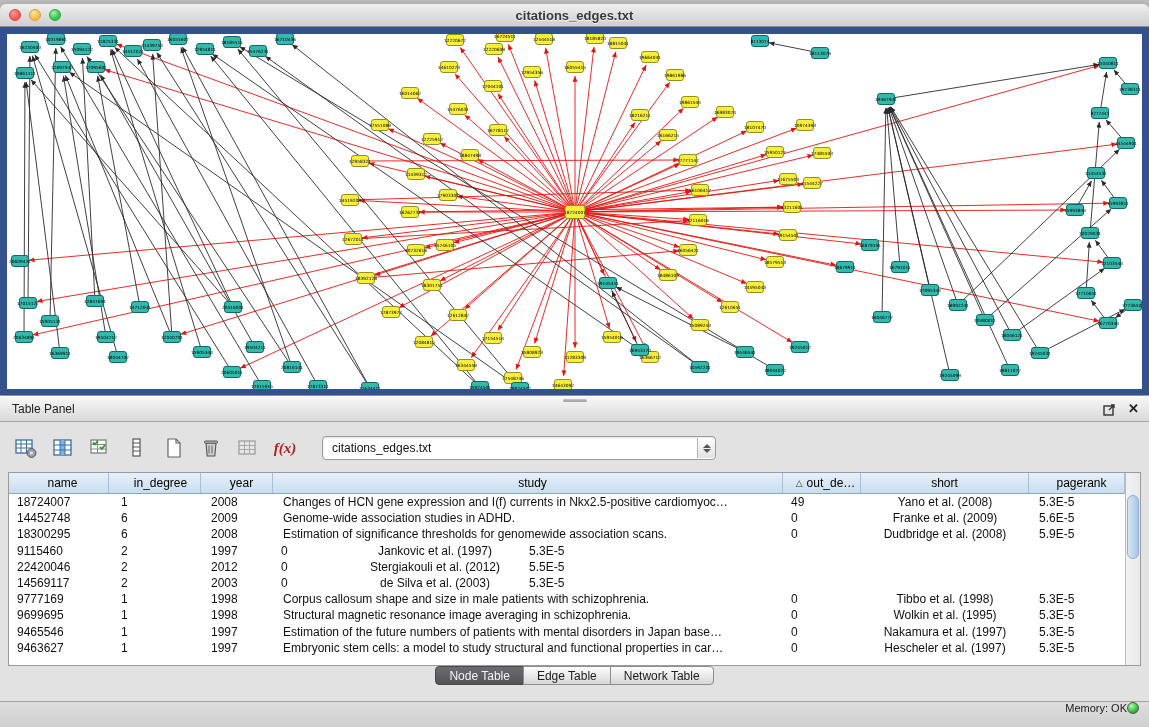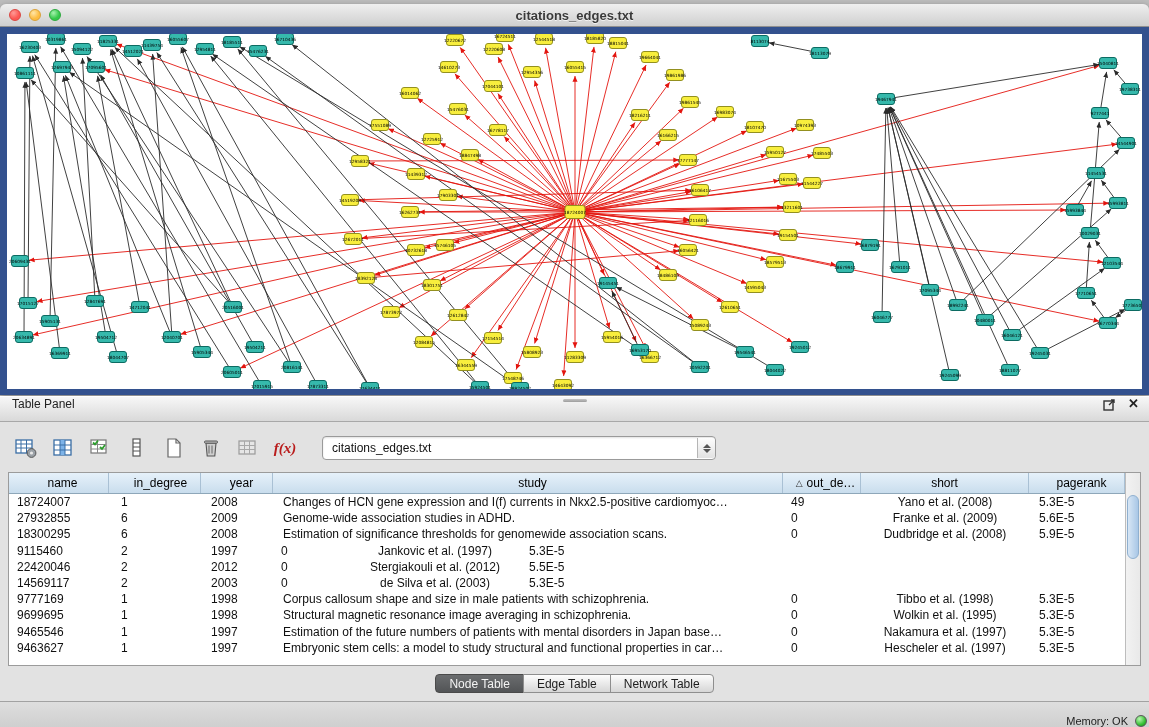--- a/index.html
+++ b/index.html
@@ -20,21 +20,21 @@
   .wtitle{flex:1;text-align:center;font-size:13px;font-weight:700;color:#3a3a3a;text-shadow:0 1px 0 rgba(255,255,255,.7)}
   .canvas-frame{height:369px;box-sizing:border-box;border:7px solid #33518e;background:#ffffff}
   .canvas-frame svg{display:block;width:1135px;height:355px;background:#fff}
   .er{stroke:#e3150f;stroke-width:.9;fill:none}
   .ek{stroke:#2b2b2b;stroke-width:.9;fill:none}
   .ny{fill:#f8ee3d;stroke:#93901f;stroke-width:1}
   .nt{fill:#36b9ac;stroke:#0c6b62;stroke-width:1}
   .nl{font-size:4.3px;font-family:"DejaVu Sans",sans-serif;text-anchor:middle;fill:#000}
   
   .panel{position:absolute;top:396px;left:0;right:0;bottom:0;display:flex;flex-direction:column;background:#e2e2e2}
-  .panel-titlebar{height:24px;background:linear-gradient(#f7f7f7,#d9d9d9);border-top:1px solid #ffffff;border-bottom:1px solid #a8a8a8;display:flex;align-items:flex-start;position:relative}
+  .panel-titlebar{height:24px;background:linear-gradient(#f7f7f7,#d9d9d9);border-top:1px solid #ffffff;border-bottom:1px solid #a8a8a8;display:flex;align-items:center;position:relative}
   .ptitle{font-size:12px;color:#222;margin-left:12px}
   .grip{position:absolute;left:50%;top:2px;width:24px;height:3px;margin-left:-12px;border-radius:2px;background:linear-gradient(#c4c4c4,#9d9d9d)}
   .pt-icons{margin-left:auto;margin-right:10px;display:flex;align-items:center;gap:12px}
   .pt-icons svg{display:block}
   .pclose{font-size:13px;font-weight:700;color:#222;line-height:14px;cursor:default}
   .panel-body{flex:1;padding:0 8px;display:flex;flex-direction:column;min-height:0}
   
   .toolbar{margin:9px 4px 7px 4px;height:34px;display:flex;align-items:center;gap:9px}
   .tbtn{width:28px;height:28px;display:flex;align-items:center;justify-content:center;border-radius:4px}
   .tbtn svg{display:block}
@@ -56,28 +56,28 @@
   .c1{width:92px;padding-left:12px}
   .c2{width:72px;padding-left:10px}
   .c3{flex:1;padding-left:10px;min-width:0}
   .c4{width:78px;padding-left:8px}
   .c5{width:168px;text-align:center}
   .c6{width:96px;padding-left:10px}
   .tbody{margin-right:15px}
   .vscroll{position:absolute;top:0;right:0;bottom:0;width:15px;background:linear-gradient(90deg,#f2f2f2,#e9e9e9);border-left:1px solid #bdbdbd;box-sizing:border-box}
   .vthumb{position:absolute;top:22px;left:1px;width:12px;height:64px;border-radius:6px;background:linear-gradient(90deg,#d7e6f5,#a9c7e6);border:1px solid #8fb0d0;box-sizing:border-box}
   
-  .tabs-strip{flex:1;display:flex;align-items:center;justify-content:center;min-height:28px}
+  .tabs-strip{flex:1;display:flex;align-items:flex-start;justify-content:center;min-height:28px}
   .tabs{display:flex}
   .tab{padding:2px 13px;font-size:12px;color:#1d1d1d;height:19px;line-height:15px;box-sizing:border-box;border:1px solid #8e8e8e;background:linear-gradient(#fdfdfd,#d6d6d6);margin-left:-1px}
   .tab:first-child{border-radius:4px 0 0 4px;margin-left:0}
   .tab:last-child{border-radius:0 4px 4px 0}
   .tab.sel{background:linear-gradient(#6b6d6f,#525456);color:#f4f4f4;border-color:#4a4a4a}
   
-  .statusbar{height:25px;background:linear-gradient(#dedede,#cfcfcf);border-top:1px solid #a2a2a2;display:flex;align-items:flex-end;justify-content:flex-end;gap:7px;padding-right:2px}
+  .statusbar{height:25px;background:linear-gradient(#dedede,#cfcfcf);border-top:1px solid #a2a2a2;display:flex;align-items:flex-start;justify-content:flex-end;padding-right:10px}
   .memlabel{font-size:11px;color:#222}
   .memdot{width:12px;height:12px;border-radius:50%;background:radial-gradient(circle at 35% 30%,#b9f7b0,#35c035 60%,#128a12);border:1px solid #5a5a5a;box-sizing:border-box}
 </style>
 </head>
 <body>
 
 <div class="gwin">
   <div class="titlebar">
     <div class="lights">
       <span class="light red"></span>
@@ -855,21 +855,21 @@
           <div class="trow">
             <div class="tcell c0">18724007</div>
             <div class="tcell c1">1</div>
             <div class="tcell c2">2008</div>
             <div class="tcell c3">Changes of HCN gene expression and I(f) currents in Nkx2.5-positive cardiomyoc…</div>
             <div class="tcell c4">49</div>
             <div class="tcell c5">Yano et al. (2008)</div>
             <div class="tcell c6">5.3E-5</div>
           </div>
           <div class="trow">
-            <div class="tcell c0">27932855</div>
+            <div class="tcell c0">14452748</div>
             <div class="tcell c1">6</div>
             <div class="tcell c2">2009</div>
             <div class="tcell c3">Genome-wide association studies in ADHD.</div>
             <div class="tcell c4">0</div>
             <div class="tcell c5">Franke et al. (2009)</div>
             <div class="tcell c6">5.6E-5</div>
           </div>
           <div class="trow">
             <div class="tcell c0">18300295</div>
             <div class="tcell c1">6</div>

